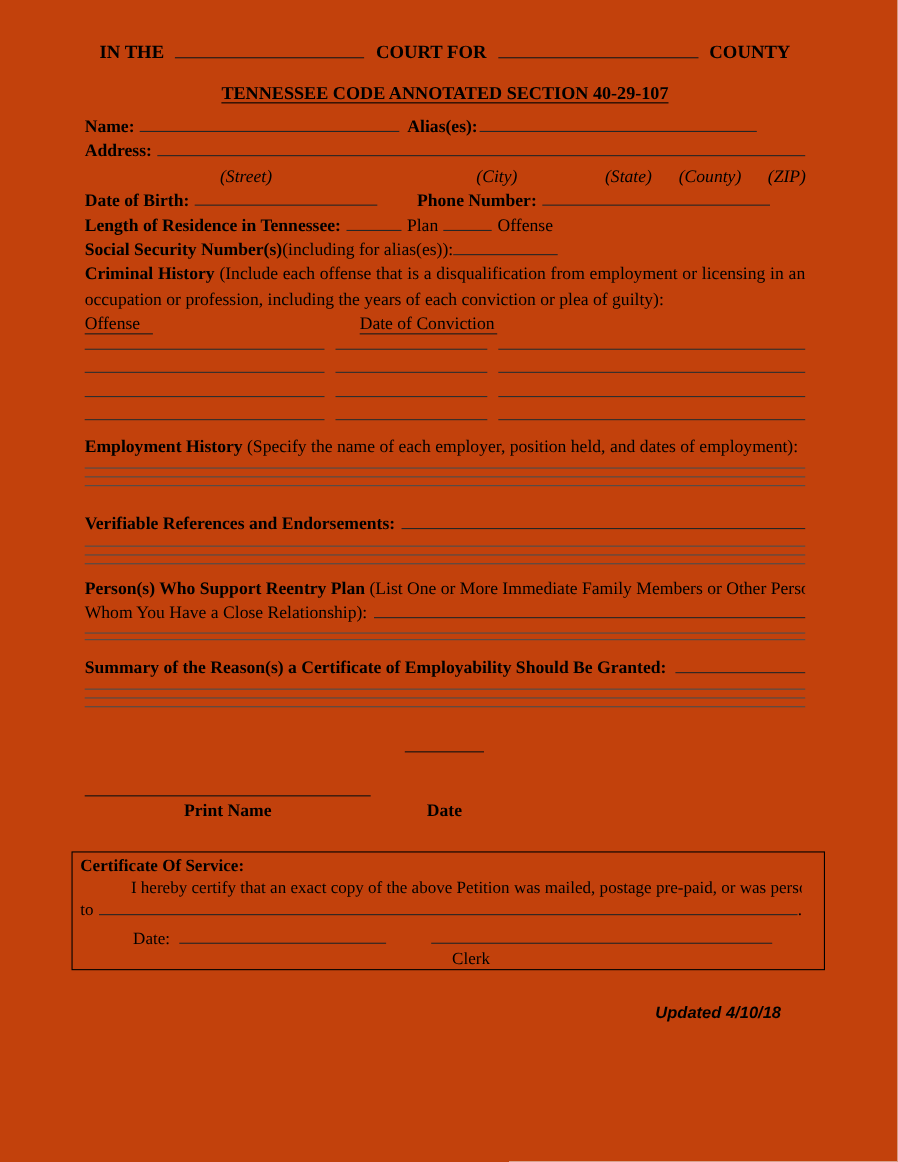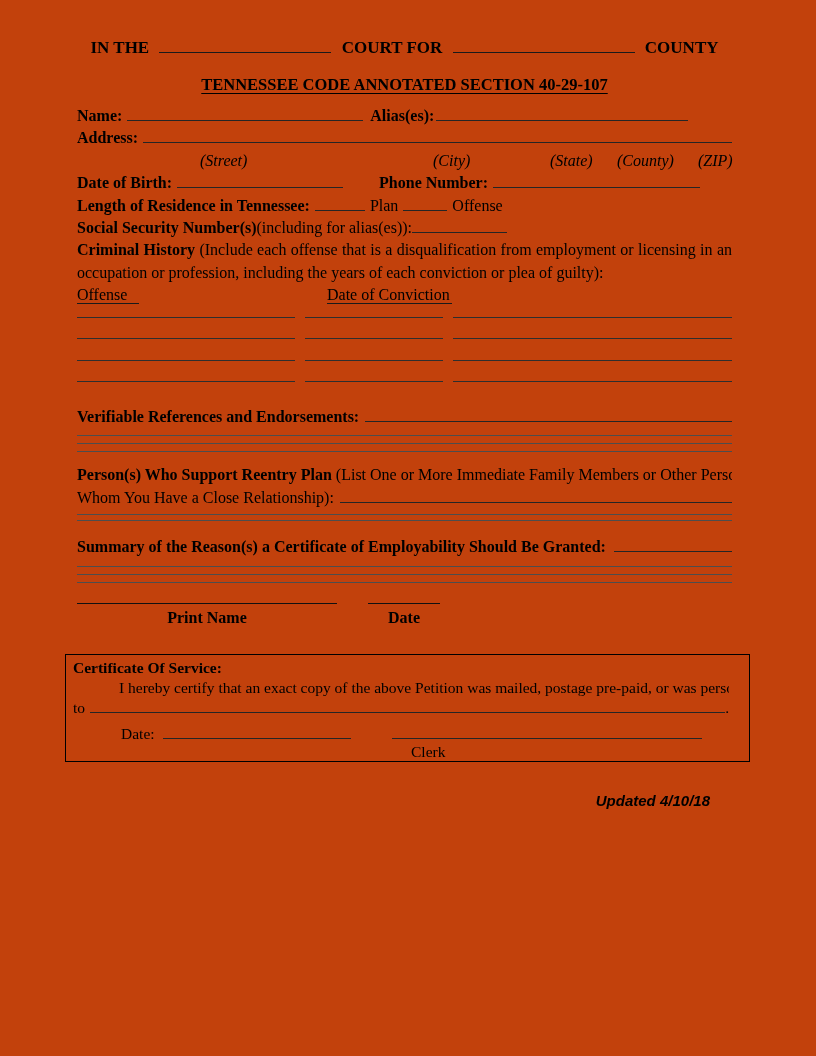--- a/index.html
+++ b/index.html
@@ -31,21 +31,21 @@
   .chhead { display:flex; height:22.4px; align-items:baseline;gap:12px; }
   .chhead .h { border-bottom:1.3px solid #1a1a1a; }
   .ch-c1 { width:218px; } .ch-c2 { width:138px; margin-left:10px; } .ch-c3 { flex:1; margin-left:10px; }
   .chrow { display:flex; }
   .chrow span { border-bottom:1.5px solid #2e2e2e; }
   .chrows .chrow { height:21.5px; }
   .chrows .chrow:first-child { height:11px; }
   
   .rules .rule { border-bottom:1.4px solid #4d4d4d; height:23px; }
   
-  .sigrow { display:flex; margin-top:20px;align-items:flex-end; }
+  .sigrow { display:flex; margin-top:40px;align-items:flex-end; }
   .sigcol { display:flex; flex-direction:column; }
   .sigline { border-top:1.5px solid #111; height:2px; }
   .siglabel { text-align:center; font-weight:bold; margin-top:1px; line-height:21px; }
   
   .cbox {
     margin-left:-12px; margin-top:26px; width:685px; box-sizing:border-box;
     border:1.5px solid #000; padding:3px 20px 2px 7px; line-height:20px; font-size:15.5px;
   }
   .cbox .frow { height:20px; }
   .cbox .indent { display:inline-block; width:46px; }
@@ -138,20 +138,30 @@
         <span class="ch-c3"></span>
       </div>
         <div class="chrow">
         <span class="ch-c1"></span>
         <span class="ch-c2"></span>
         <span class="ch-c3"></span>
       </div>
       </div>
   </div>
 
+  <div style="margin-top:14px;">
+    <div style="height:22.4px; white-space:nowrap;">
+      <span class="b">Employment History</span><span> (Specify the name of each employer, position held, and dates of employment):</span>
+    </div>
+    <div class="rules">
+      <div class="rule" style="height:7px;"></div>
+    <div class="rule" style="height:7px;"></div>
+        <div class="rule" style="height:7px;"></div>
+      </div>
+  </div>
 
   <div style="margin-top:24px;">
     <div class="frow">
       <span class="b">Verifiable References and Endorsements:</span>
       <span class="bl grow" style="margin-left:6px;"></span>
     </div>
     <div class="rules">
       <div class="rule" style="height:7px;"></div>
     <div class="rule" style="height:7px;"></div>
         <div class="rule" style="height:7px;"></div>
@@ -182,21 +192,21 @@
     <div class="rule" style="height:7px;"></div>
         <div class="rule" style="height:7px;"></div>
       </div>
   </div>
 
   <div class="sigrow">
     <div class="sigcol" style="width:260px;">
       <div class="sigline"></div>
       <div class="siglabel">Print Name</div>
     </div>
-    <div class="sigcol" style="width:72px; margin-left:31px;">
+    <div class="sigcol" style="width:72px; margin-left:31px;gap:40px;">
       <div class="sigline"></div>
       <div class="siglabel">Date</div>
     </div>
   </div>
 
   <div class="cbox">
     <div class="b" style="height:20px;">Certificate Of Service:</div>
     <div style="height:20px; text-align:justify; text-align-last:justify; white-space:nowrap; overflow:hidden;">
       <span class="indent"></span><span>I hereby certify that an exact copy of the above Petition was mailed, postage pre-paid, or was personally delivered,</span>
     </div>

